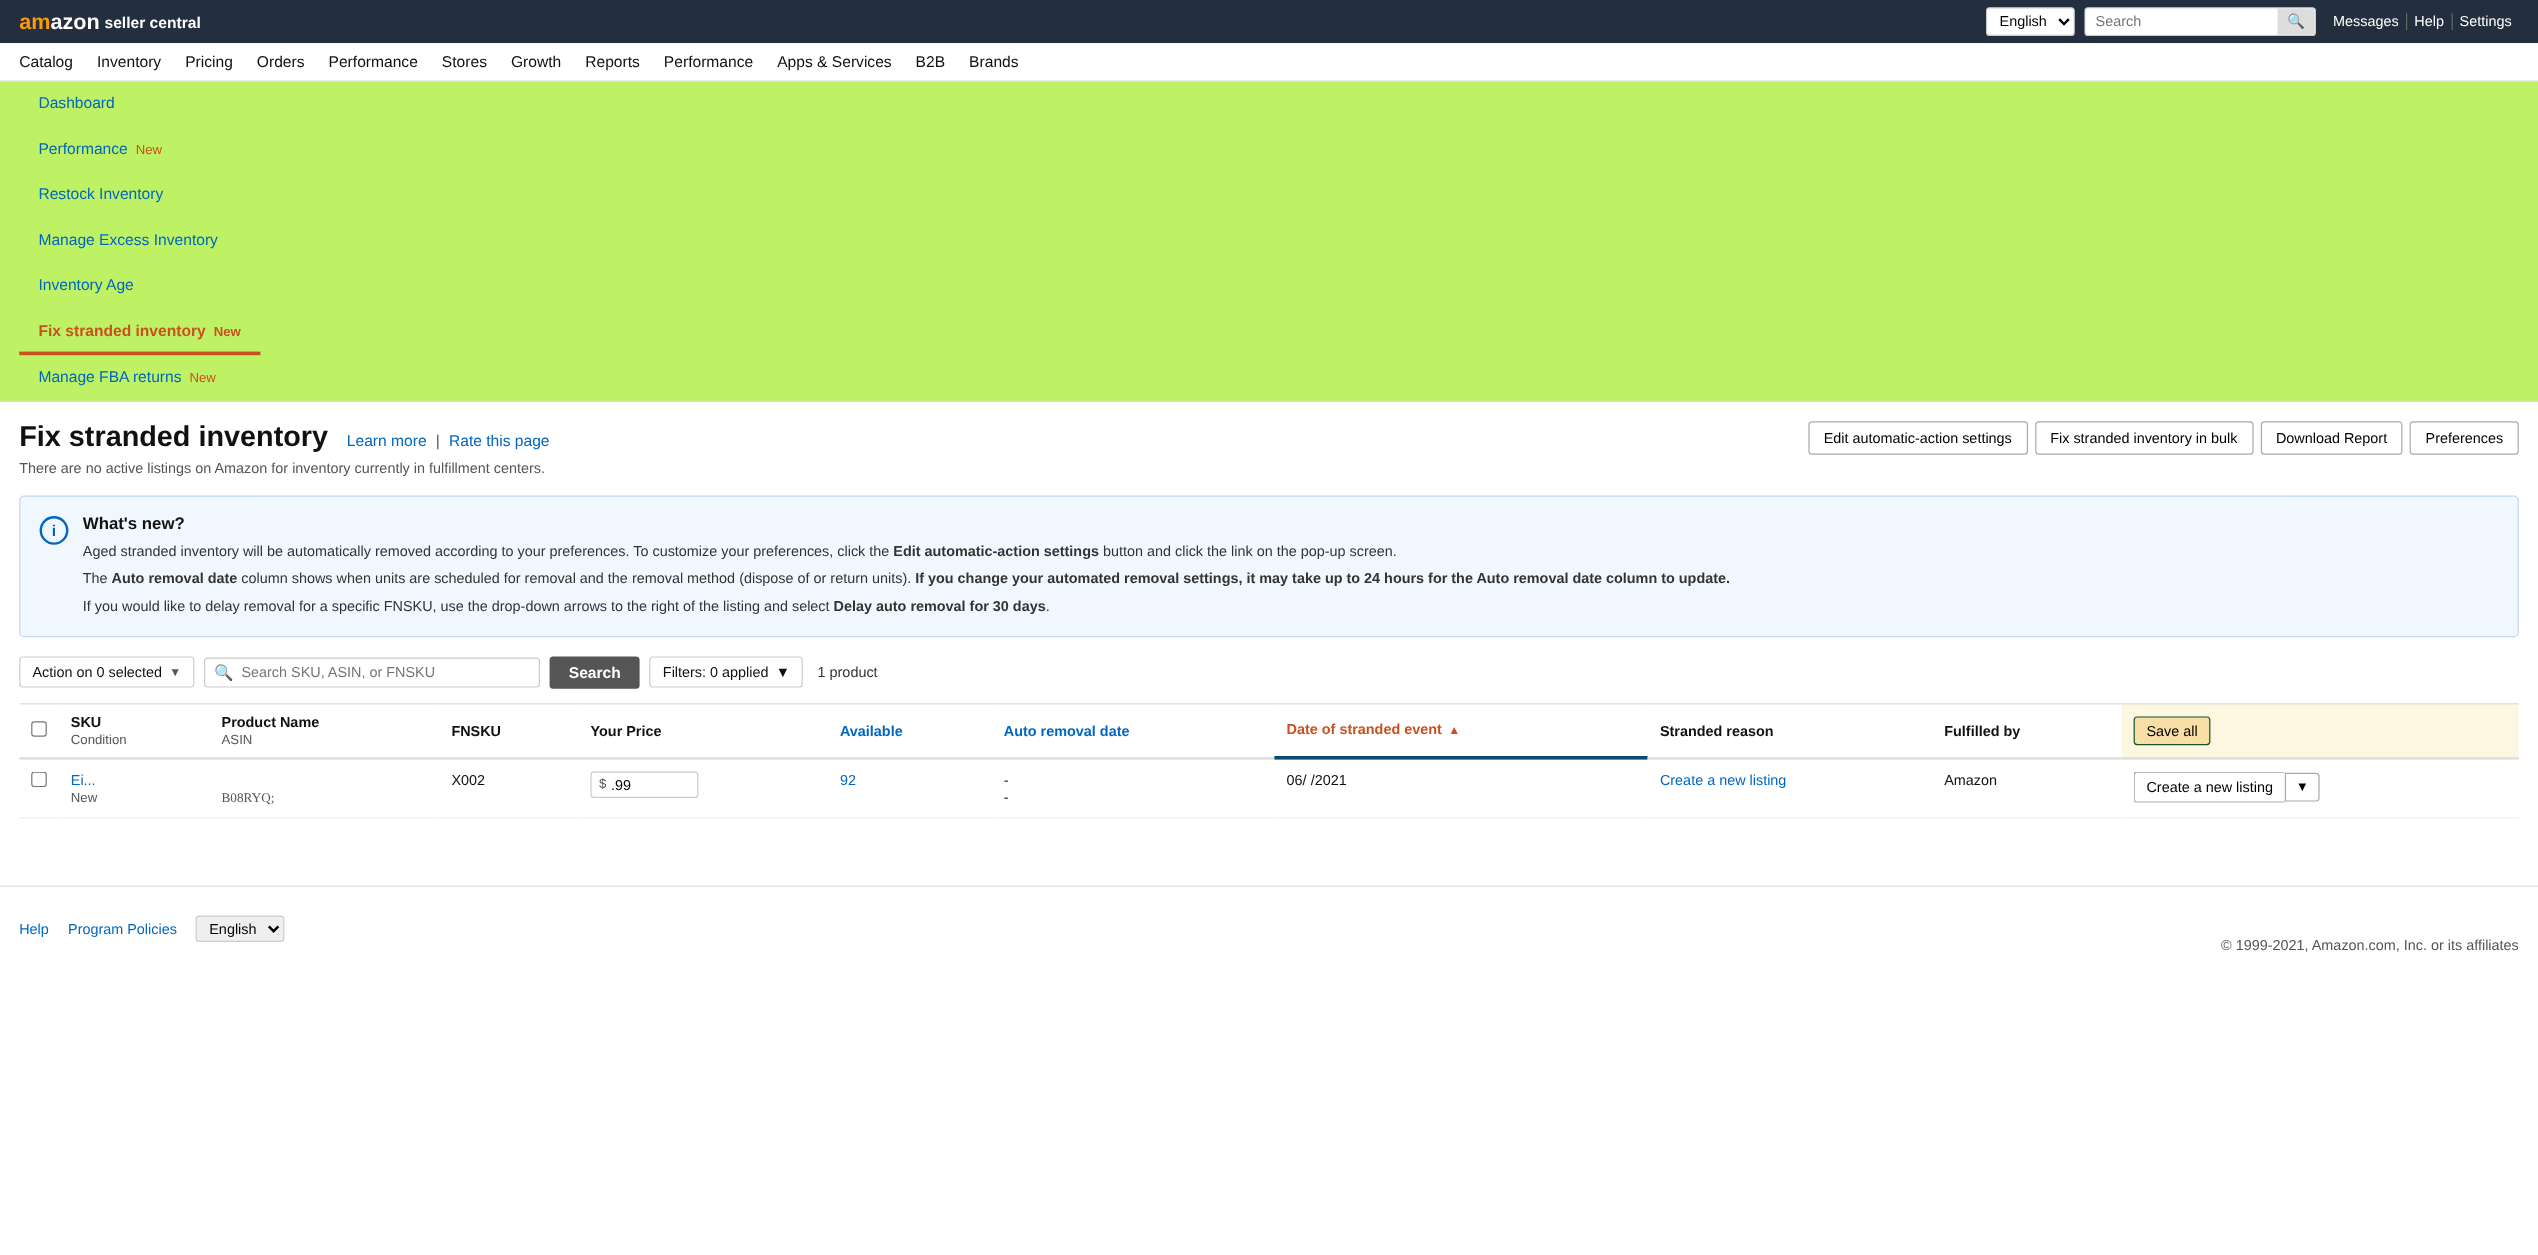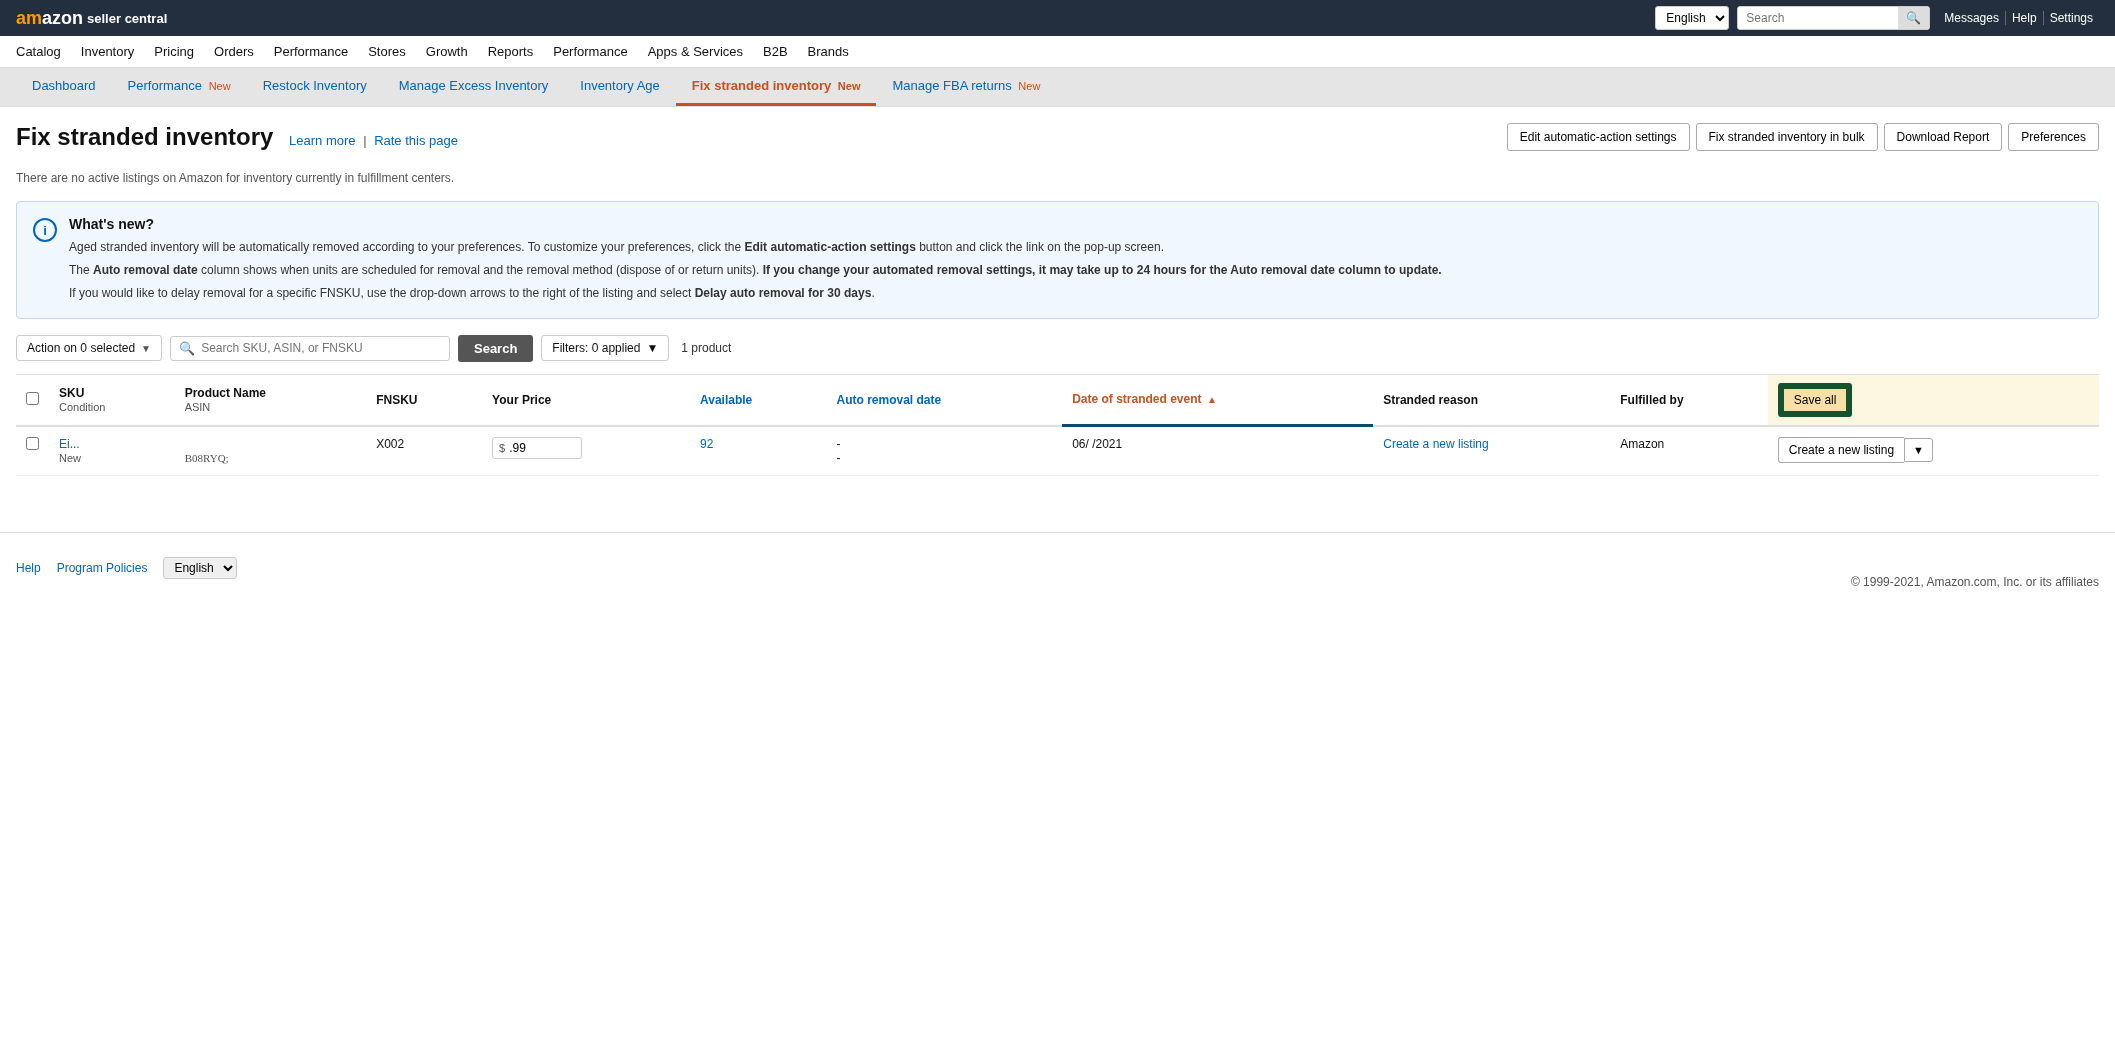--- a/index.html
+++ b/index.html
@@ -92,26 +92,27 @@
     }
     .main-nav a {
       color: #111;
       text-decoration: none;
       font-size: 13px;
       white-space: nowrap;
     }
 
     
     .sub-nav {
-      background: #e5e5e5;
+      background: #bef264;
       border-bottom: 1px solid #ddd;
       display: flex;
       align-items: flex-start;
       padding: 0 16px;
       gap: 0;
+      flex-direction: column;
     }
     .sub-nav-tab {
       padding: 10px 16px;
       font-size: 13px;
       color: #0066c0;
       text-decoration: none;
       cursor: pointer;
       border-bottom: 3px solid transparent;
       white-space: nowrap;
     }
@@ -151,21 +152,21 @@
       font-size: 13px;
     }
     .page-title-links a {
       color: #0066c0;
       text-decoration: none;
     }
     .page-title-links span { color: #555; margin: 0 4px; }
     .page-subtitle {
       font-size: 12px;
       color: #555;
-      margin-top: 20px;
+      margin-top: 4px;
     }
     .page-actions {
       display: flex;
       gap: 6px;
       align-items: center;
       flex-shrink: 0;
     }
     .btn-action {
       background: #fff;
       border: 1px solid #aaa;
@@ -324,21 +325,21 @@
     .price-input input {
       border: none;
       outline: none;
       font-size: 12px;
       width: 50px;
     }
     .available-link { color: #0066c0; text-decoration: none; }
     .stranded-link { color: #0066c0; text-decoration: none; font-size: 12px; }
     .save-all-btn {
       background: #f7dfa5;
-      border: 6px solid #14532d;
+      border: 1px solid #14532d;
       border-radius: 3px;
       padding: 4px 10px;
       font-size: 12px;
       cursor: pointer;
     }
     .create-listing-wrap {
       display: flex;
       align-items: center;
       gap: 0;
     }

